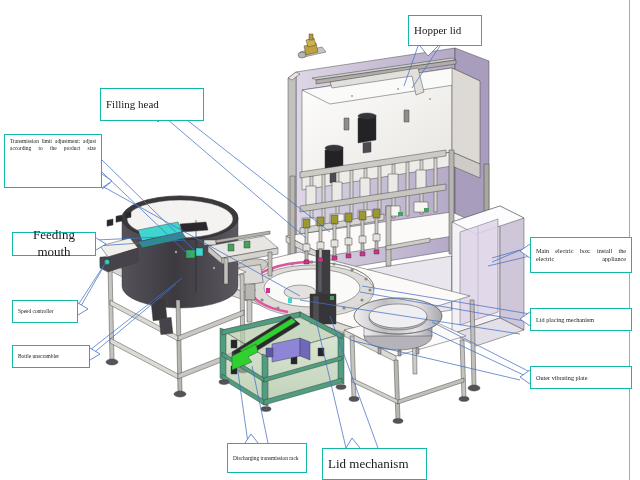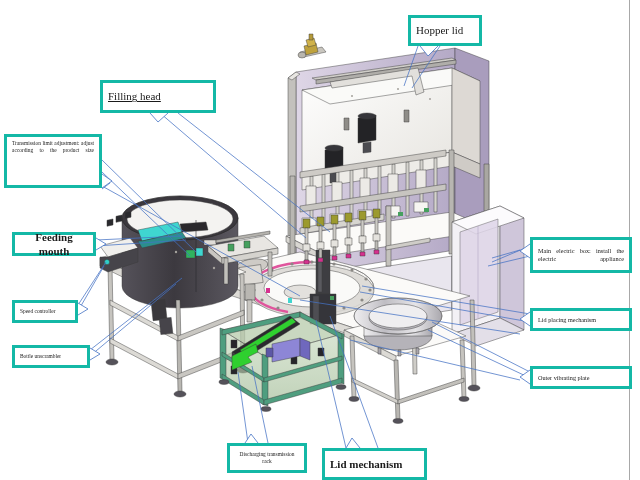--- a/index.html
+++ b/index.html
@@ -11,28 +11,28 @@
   
   .page-rule{position:absolute;top:0;bottom:0;width:1px;background:#a8a8a8;}
 
   
   svg.layer{position:absolute;left:0;top:0;width:640px;height:480px;overflow:visible;}
   svg.layer.leaders{z-index:6;}
   svg.layer.machine{z-index:3;}
 
   
   .callout{position:absolute;z-index:8;box-sizing:border-box;
-           border:3px solid #14b8a6;background:#ffffff;
+           border:1px solid #14b8a6;background:#ffffff;
            color:#1a1a1a;line-height:1.28;}
   .callout .txt{display:block;padding:3px 5px;}
   .callout.just .txt{text-align:justify;text-align-last:justify;}
   .callout.ctr .txt{text-align:center;}
   .c-xs{font-size:5.4px;}
   .c-sm{font-size:6.2px;}
-  .c-md{font-size:11px;font-weight:bold;}
+  .c-md{font-size:13px;}
   .c-lg{font-size:11px;}
   
 </style>
 </head>
 <body>
 
 <div id="stage">
 
   <div class="page-rule" style="left:629px;"></div>
 
@@ -482,21 +482,21 @@
       <path d="M346,448 L352,438 L360,448"></path>
       <path d="M150,113 L158,122 L168,113"></path>
       <path d="M420,46 L428,56 L438,46"></path>
     </g>
   </svg>
 
   <div class="callout c-xs just" style="left:4px;top:134px;width:98px;height:54px;">
     <span class="txt">Transmission limit adjustment: adjust according to the product size</span>
   </div>
 
-  <div class="callout c-lg ctr" style="left:100px;top:80px;width:116px;height:33px;display:flex;align-items:center;text-decoration:underline;">
+  <div class="callout c-lg ctr" style="left:100px;top:88px;width:104px;height:33px;display:flex;align-items:center;">
     <span class="txt">Filling head</span>
   </div>
 
   <div class="callout c-lg ctr" style="left:408px;top:15px;width:74px;height:31px;display:flex;align-items:center;">
     <span class="txt">Hopper lid</span>
   </div>
 
   <div class="callout c-md ctr" style="left:12px;top:232px;width:84px;height:24px;display:flex;align-items:center;">
     <span class="txt">Feeding mouth</span>
   </div>

